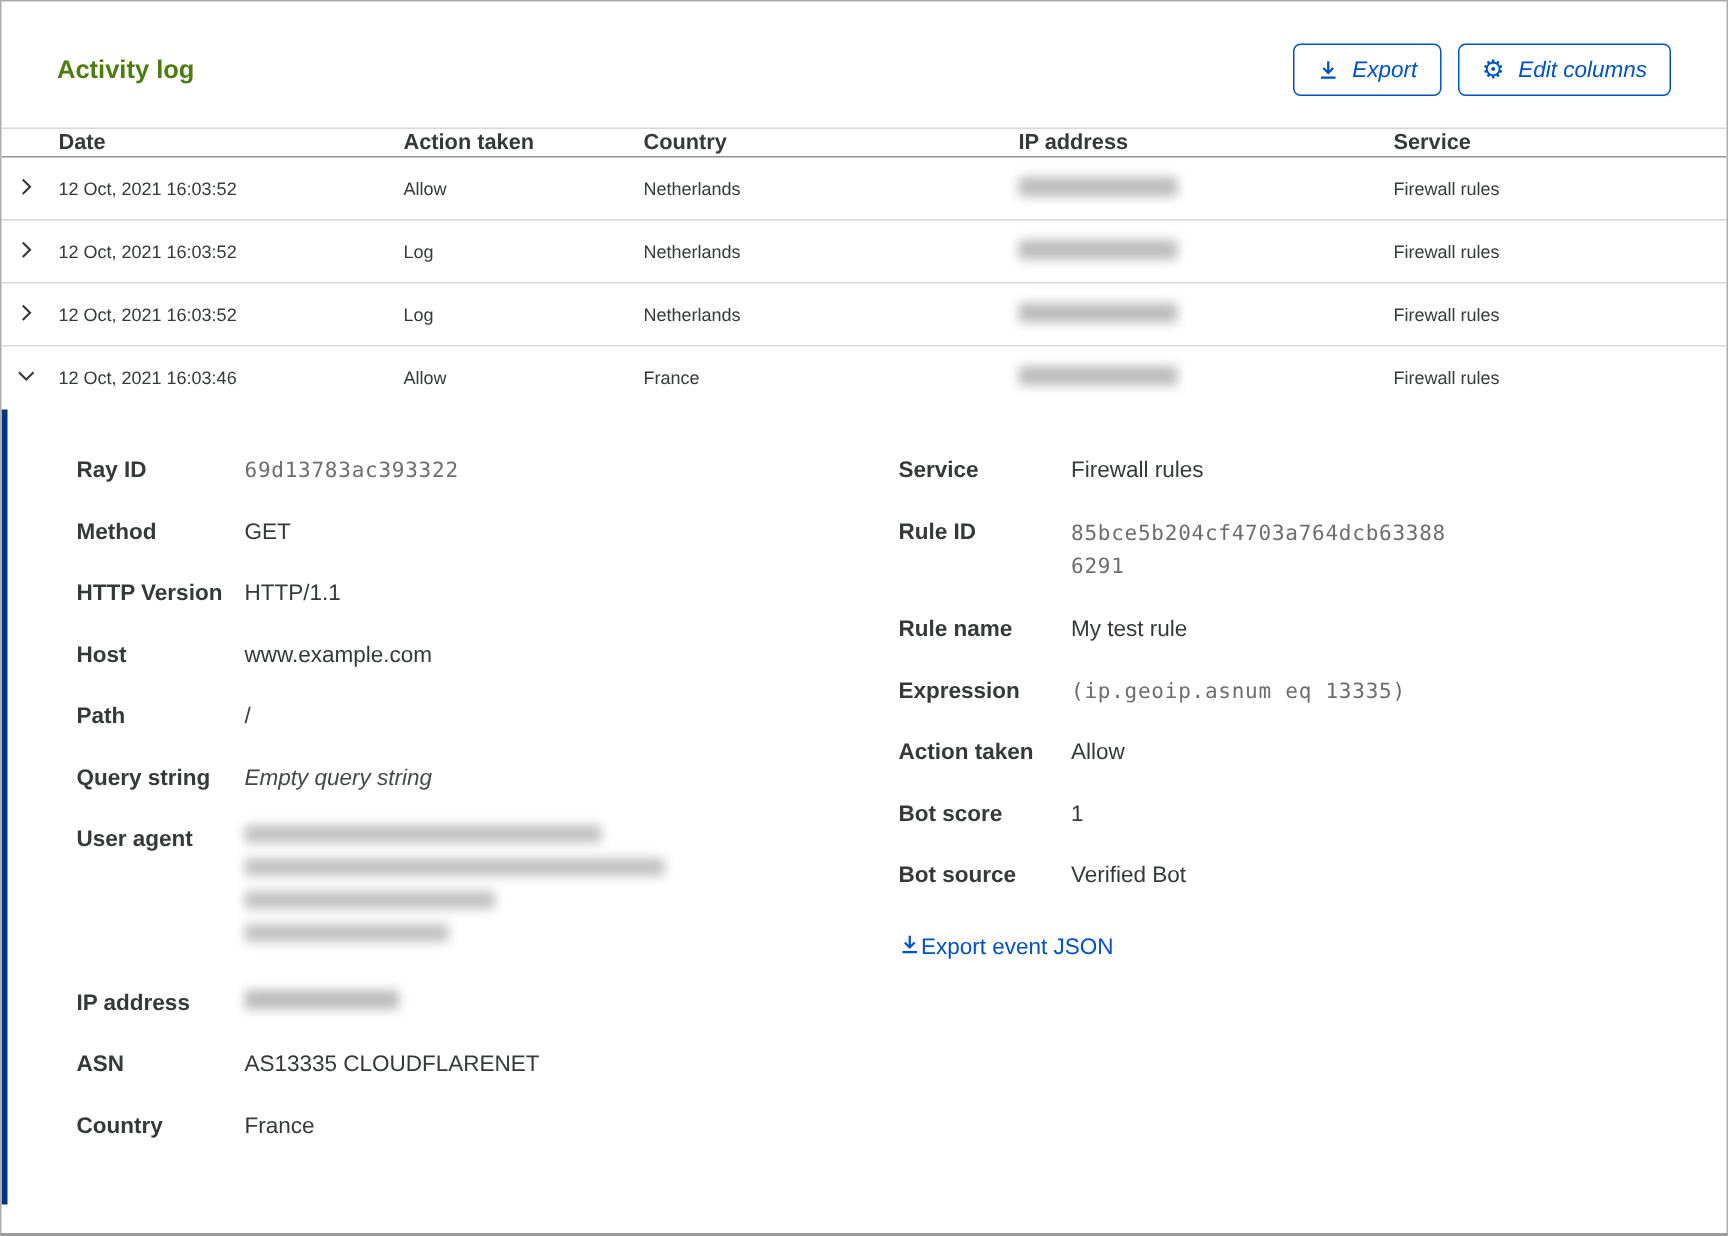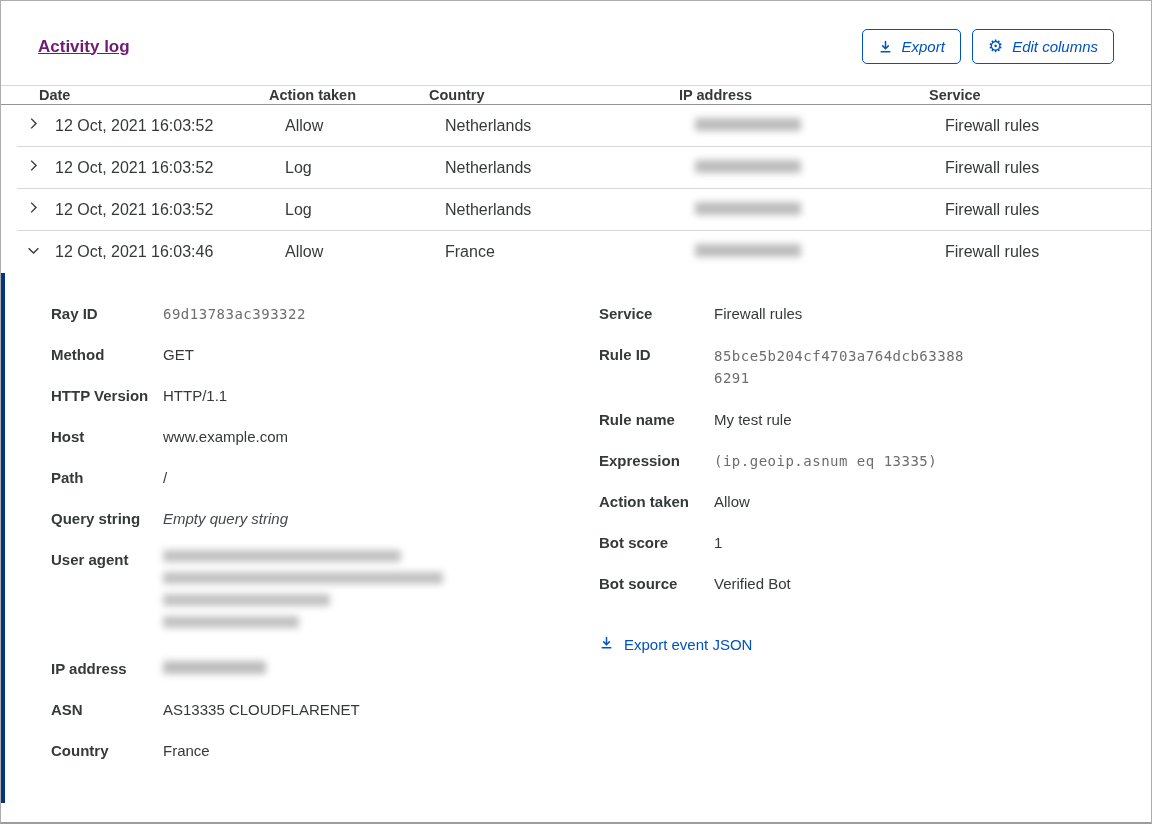--- a/index.html
+++ b/index.html
@@ -8,21 +8,21 @@
 
   .page {
     width:1152px; height:824px; position:relative; overflow:hidden;
     background:#fff;
     border:1px solid #adadad; border-bottom:2px solid #9c9c9c;
   }
 
   
   .topbar { display:flex; justify-content:space-between; align-items:center;
             padding:28px 37px 0 37px; }
-  .page-title { font-size:17px; font-weight:700; color:#701a75;text-decoration:underline; }
+  .page-title { font-size:17px; font-weight:700; color:#4d7c0f; }
   .btn-group { display:flex; gap:11px; }
   .btn {
     display:inline-flex; align-items:center; gap:9px;
     height:35px; padding:0 15px;
     background:#fff; border:1px solid #0051c3; border-radius:5px;
     color:#0051c3; font-size:15px; font-family:inherit; cursor:pointer;font-style:italic;
   }
   .btn svg { display:block; }
   .gear-glyph { font-size:17px; line-height:1; }
 
@@ -30,21 +30,21 @@
   .grid-row {
     display:grid;
     grid-template-columns:38px 230px 160px 250px 250px 1fr;
     align-items:center;
   }
   .thead {
     margin-top:21px; height:20px;
     border-top:1px solid #d8d8d8; border-bottom:1px solid #949494;
     font-weight:600; font-size:14.5px; color:#36393a;
   }
-  .trow { height:42px; border-bottom:1px solid #d8d8d8; font-size:16px; cursor:pointer;margin-left:16px; }
+  .trow { height:42px; border-bottom:1px solid #d8d8d8; font-size:12px; cursor:pointer; }
   .trow.expanded { border-bottom:none; }
   .chev-cell { display:flex; justify-content:flex-start; padding-left:9px; }
   .blur-block {
     display:inline-block; width:106px; height:13px; border-radius:2px;
     background:#8f8f8f; opacity:.6; filter:blur(3.5px);
   }
 
   
   .detail {
     border-left:4px solid #003682;
@@ -58,22 +58,22 @@
   .dcol-right .dlabel { flex:0 0 115px; }
   .dvalue { font-size:15px; color:#36393a; }
   .mono { font-family:"DejaVu Sans Mono","Liberation Mono",monospace;
           font-size:14px; color:#6d6d6d; letter-spacing:.5px; }
   .wrapid { width:252px; word-break:break-all; line-height:22px; }
   .italic { font-style:italic; color:#45484a; }
   .blur-lines .blur-line {
     height:12px; border-radius:2px; background:#8f8f8f; opacity:.55;
     filter:blur(3.5px); margin-bottom:10px;
   }
-  .link-row { display:inline-flex; align-items:center; gap:10px;
-              color:#0051c3; font-size:15px; cursor:pointer; margin-top:20px; }
+  .link-row { display:inline-flex; align-items:center; 
+              color:#0051c3; font-size:15px; cursor:pointer; margin-top:7px; }
 </style>
 </head>
 <body>
 
 <div class="page">
 
   <div class="topbar">
     <div class="page-title">Activity log</div>
     <div class="btn-group">
       <button class="btn">

